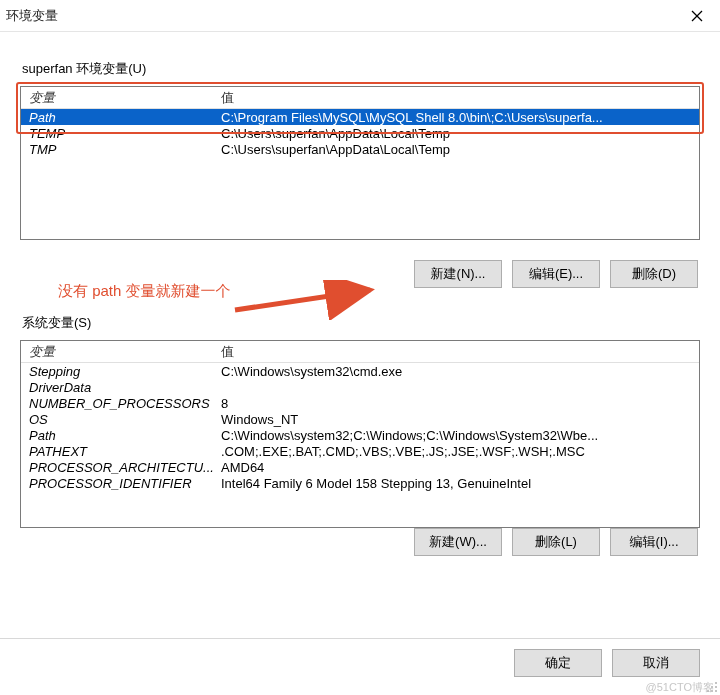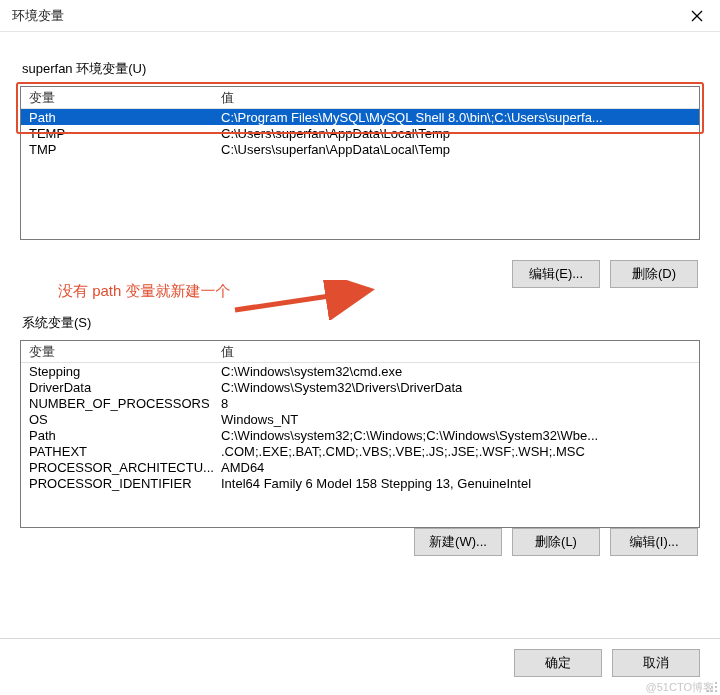--- a/index.html
+++ b/index.html
@@ -11,21 +11,21 @@
     color: #000;
     width: 720px;
     height: 695px;
     overflow: hidden;
   }
   .titlebar {
     height: 32px;
     display: flex;
     align-items: center;
     justify-content: space-between;
-    padding: 0 8px 0 12px;
+    padding: 0 8px 0 6px;
     border-bottom: 1px solid #e5e5e5;
   }
   .titlebar .title { color: #222; }
   .close-icon {
     width: 30px; height: 30px;
     display: flex; align-items: center; justify-content: center;
     font-size: 16px;
   }
   .close-icon svg { stroke: #000; }
   .client {
@@ -57,21 +57,21 @@
     pointer-events: none;
   }
   .listhead {
     display: flex;
     height: 22px;
     align-items: center;
     border-bottom: 1px solid #e0e0e0;
     color: #333;
     background: #fff;
   }
-  .col-var { width: 194px; padding-left: 8px; }
+  .col-var { width: 194px; padding-left: 8px; font-style: italic; }
   .col-val { flex: 1; padding-left: 6px; white-space: nowrap; overflow: hidden; text-overflow: ellipsis; }
   .row {
     display: flex;
     height: 16px;
     align-items: center;
   }
   .row.sel {
     background: #0a63c9;
     color: #fff;
   }
@@ -170,38 +170,38 @@
   <svg class="arrow" style="left:230px; top:248px;" width="160" height="40">
     <defs>
       <marker id="ah" markerWidth="12" markerHeight="12" refX="9" refY="5" orient="auto">
         <path d="M0,0 L10,5 L0,10 Z" fill="#e04e2f"></path>
       </marker>
     </defs>
     <line x1="5" y1="30" x2="140" y2="10" stroke="#e04e2f" stroke-width="5" marker-end="url(#ah)"></line>
   </svg>
 
   <div class="btnrow">
+    <button class="wbtn">新建(N)...</button>
     <button class="wbtn">编辑(E)...</button>
     <button class="wbtn">删除(D)</button>
   </div>
 
   <div class="section-label" style="margin-top:26px;">系统变量(S)</div>
 
   <div class="listbox sys">
     <div class="listhead">
       <div class="col-var">变量</div>
       <div class="col-val">值</div>
     </div>
     <div class="row">
       <div class="col-var">Stepping</div>
       <div class="col-val">C:\Windows\system32\cmd.exe</div>
     </div>
     <div class="row">
       <div class="col-var">DriverData</div>
-      <div class="col-val">C:\Windows\System32\Drivers\DriverData</div>
     </div>
     <div class="row">
       <div class="col-var">NUMBER_OF_PROCESSORS</div>
       <div class="col-val">8</div>
     </div>
     <div class="row">
       <div class="col-var">OS</div>
       <div class="col-val">Windows_NT</div>
     </div>
     <div class="row">

